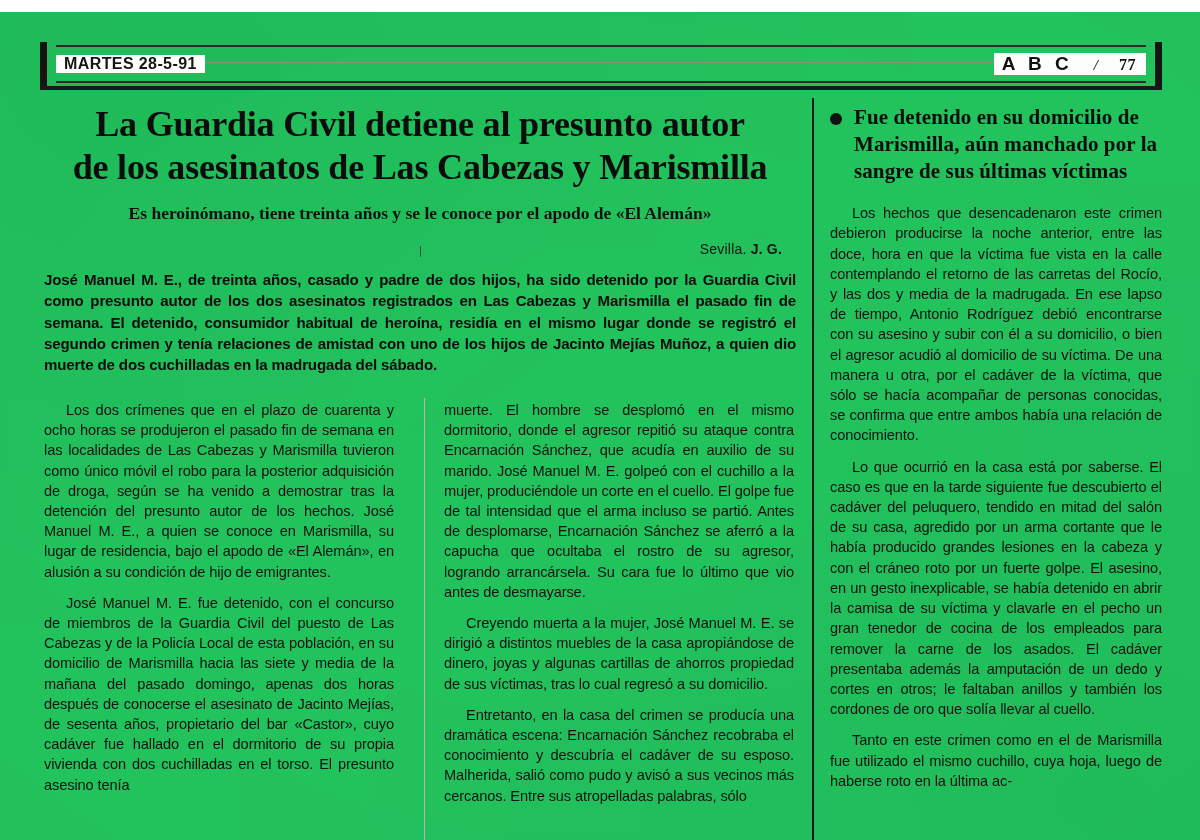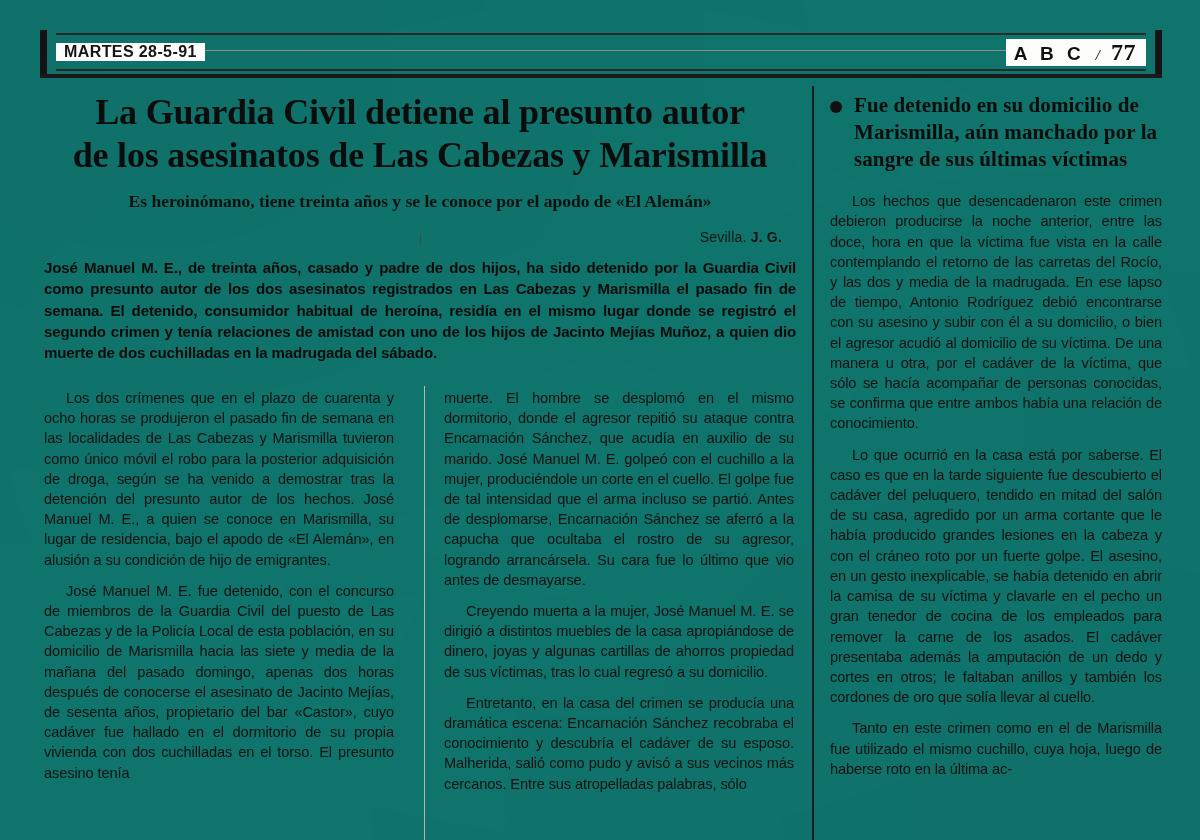--- a/index.html
+++ b/index.html
@@ -13,21 +13,22 @@
     overflow: hidden;
     font-family: "Liberation Sans", sans-serif;
     color: #0d0d0d;
     position: relative;
   }
 
   
   .page {
     position: absolute;
     inset: 0;
-    background: #0f766e;
+    background: #22c55e;
+    margin-top: 12px;
   }
   .paper-noise {
     position: absolute;
     inset: 0;
     pointer-events: none;
     background:
       radial-gradient(ellipse at 12% 8%, rgba(0,0,0,0.030), rgba(0,0,0,0) 55%),
       radial-gradient(ellipse at 92% 95%, rgba(0,0,0,0.028), rgba(0,0,0,0) 60%),
       radial-gradient(ellipse at 50% 50%, rgba(255,255,255,0.0), rgba(0,0,0,0.018) 100%);
     mix-blend-mode: multiply;
@@ -89,21 +90,21 @@
     letter-spacing: 1.2px;
     color: #111;
     background: #fdfdfb;
     padding: 0 16px;
     white-space: nowrap;
     z-index: 2;
   }
   .mast-folio {
     display: flex;
     align-items: baseline;
-    gap: 11px;
+    gap: 21px;
     background: #fdfdfb;
     padding: 0 10px 0 8px;
     white-space: nowrap;
     z-index: 2;
   }
   .mast-folio .logo {
     font-family: "Liberation Sans", sans-serif;
     font-size: 19px;
     font-weight: 700;
     letter-spacing: 4px;
@@ -111,21 +112,21 @@
   }
   .mast-folio .slash {
     font-family: "Liberation Serif", serif;
     font-size: 15px;
     font-weight: 700;
     color: #333;
     font-style: italic;
   }
   .mast-folio .pageno {
     font-family: "Liberation Serif", serif;
-    font-size: 24px;
+    font-size: 16px;
     font-weight: 700;
     color: #111;
     letter-spacing: 0.5px;
     text-align: right;
   }
   
   .mast-leader {
     position: absolute;
     left: 130px;
     right: 120px;

